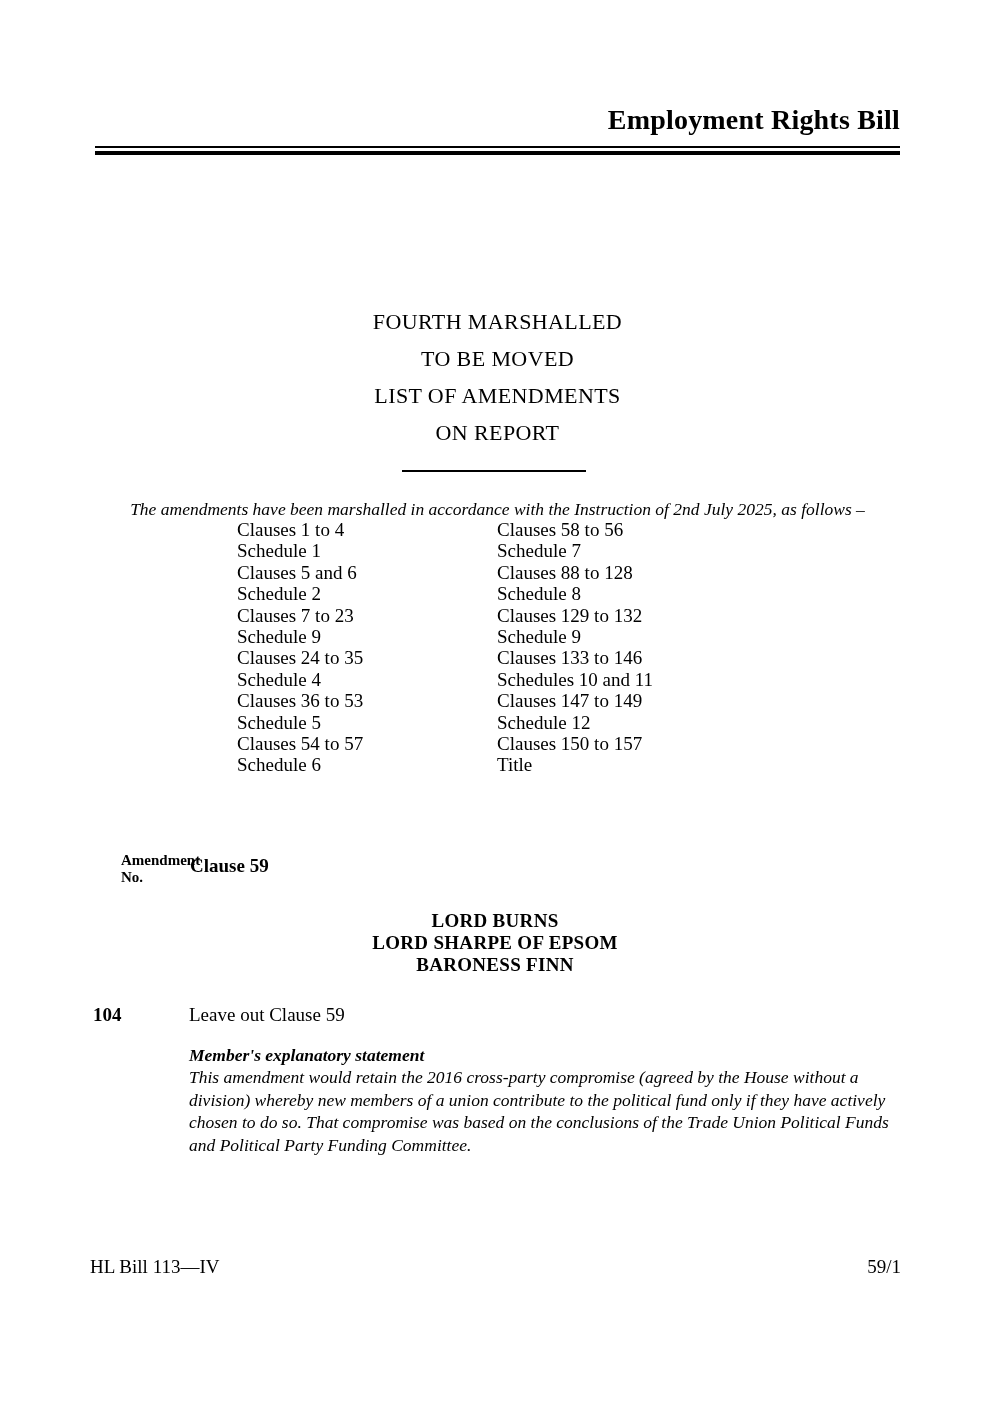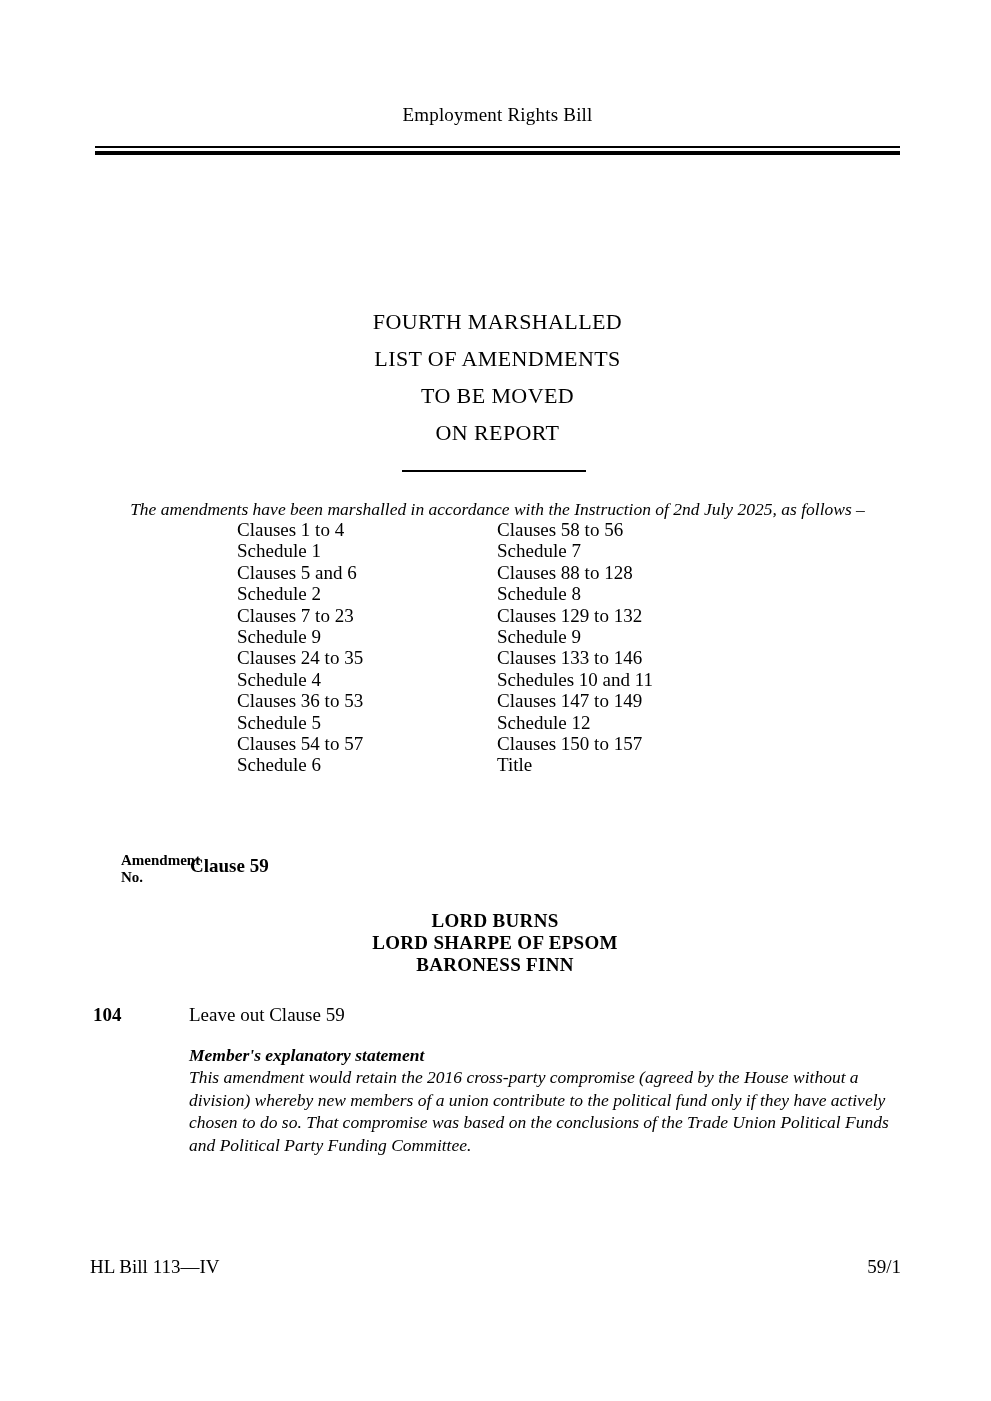--- a/index.html
+++ b/index.html
@@ -16,23 +16,23 @@
     font-family: "Liberation Serif", "DejaVu Serif", serif;
     overflow: hidden;
   }
 
   
   .bill-title {
     position: absolute;
     left: 95px;
     top: 104px;
     width: 805px;
-    text-align: center;
-    font-size: 19px;
-    font-weight: normal;
+    text-align: right;
+    font-size: 28px;
+    font-weight: bold;
     letter-spacing: 0.2px;
   }
   .rule-double {
     position: absolute;
     left: 95px;
     top: 146px;
     width: 805px;
   }
   .rule-double .thin {
     height: 2px;
@@ -212,22 +212,22 @@
   <div class="bill-title">Employment Rights Bill</div>
 
   <div class="rule-double">
     <div class="thin"></div>
     <div class="gap"></div>
     <div class="thick"></div>
   </div>
 
   <div class="heading-block">
     <div class="heading-line">FOURTH MARSHALLED</div>
+    <div class="heading-line">TO BE MOVED</div>
     <div class="heading-line">LIST OF AMENDMENTS</div>
-    <div class="heading-line">TO BE MOVED</div>
     <div class="heading-line">ON REPORT</div>
   </div>
 
   <div class="rule-short"></div>
 
   <div class="instruction">The amendments have been marshalled in accordance with the Instruction of  2nd July 2025, as follows –</div>
 
   <div class="marshal-cols">
     <div class="col col-left">
       <div class="marshal-item">Clauses 1 to 4</div>

